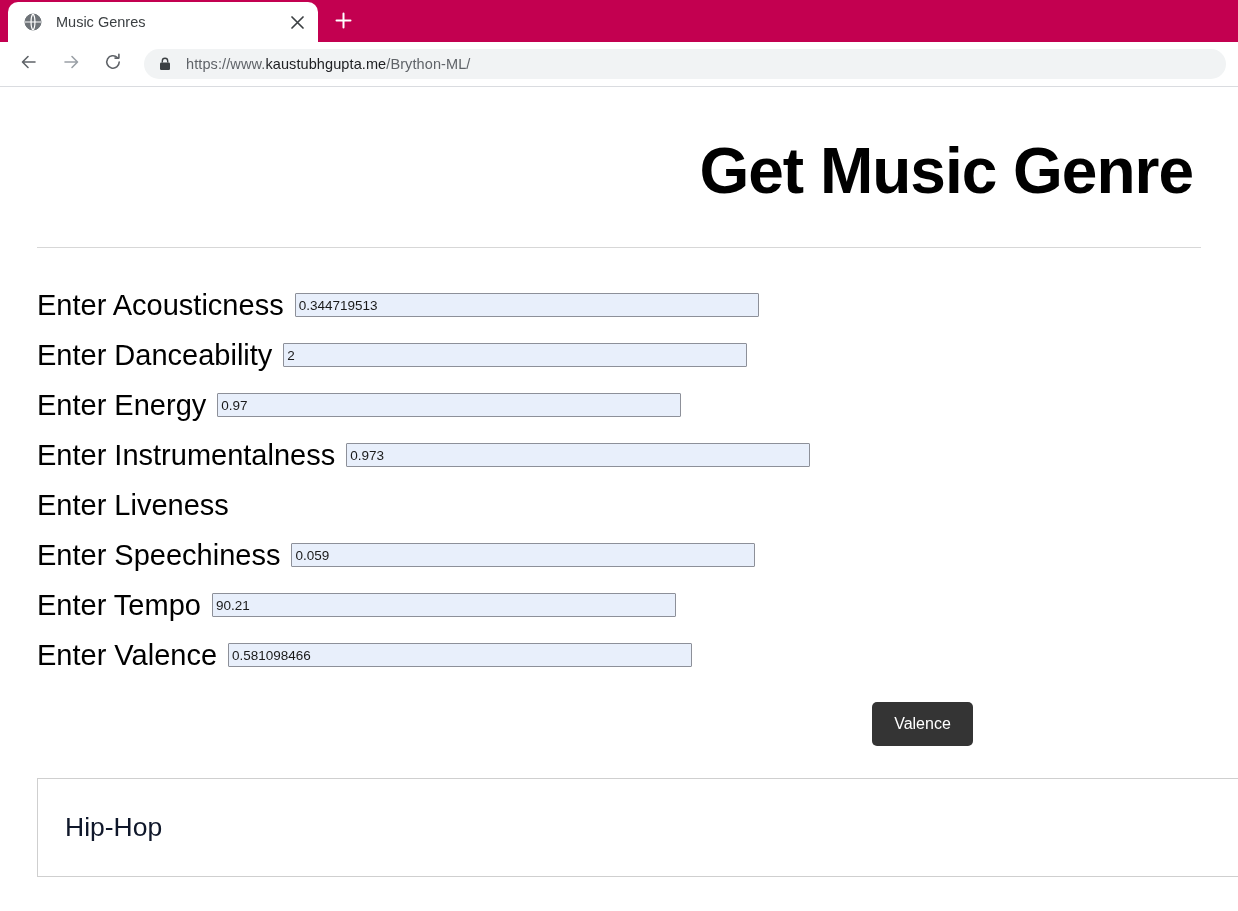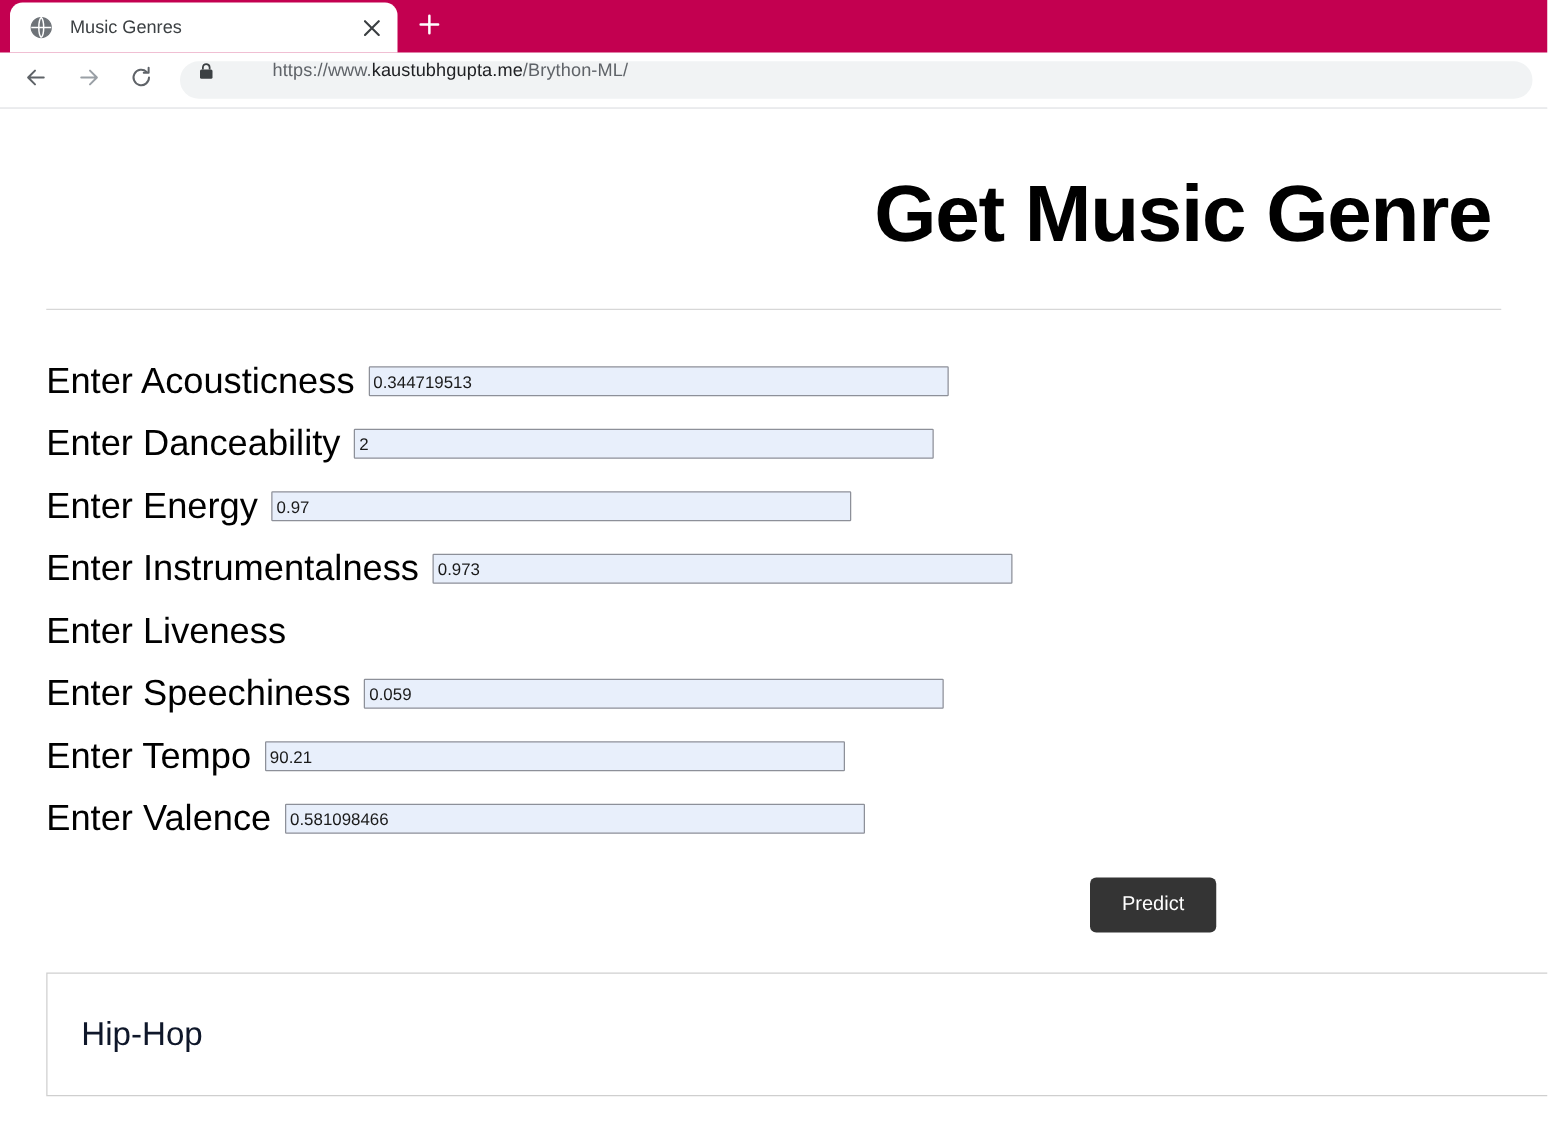--- a/index.html
+++ b/index.html
@@ -95,24 +95,24 @@
     cursor: pointer;
     flex: 0 0 34px;
   }
   .nav-btn.reload { margin-right: 14px; }
   .omnibox {
     flex: 1 1 auto;
     height: 30px;
     background: #f1f3f4;
     border-radius: 16px;
     display: flex;
+    align-items: center;
     padding: 0 14px;
     box-sizing: border-box;
     cursor: text;
-    gap: 32px;
   }
   .lock-icon {
     width: 14px;
     height: 16px;
     margin-right: 14px;
     flex: 0 0 14px;
     display: flex;
     align-items: center;
     justify-content: center;
   }
@@ -311,21 +311,21 @@
           <span class="field-label">Enter Tempo</span>
           <input type="text" class="field-input" value="90.21" style="">
         </div>
         <div class="form-row">
           <span class="field-label">Enter Valence</span>
           <input type="text" class="field-input" value="0.581098466" style="">
         </div>
       </div>
 
     <div class="button-row">
-      <button class="predict-button">Predict</button>
+      <button class="predict-button">Valence</button>
     </div>
 
     <div class="result-card">
       <span class="result-text">Hip-Hop</span>
     </div>
 
   </div>
 </div>
 
 </body></html>

